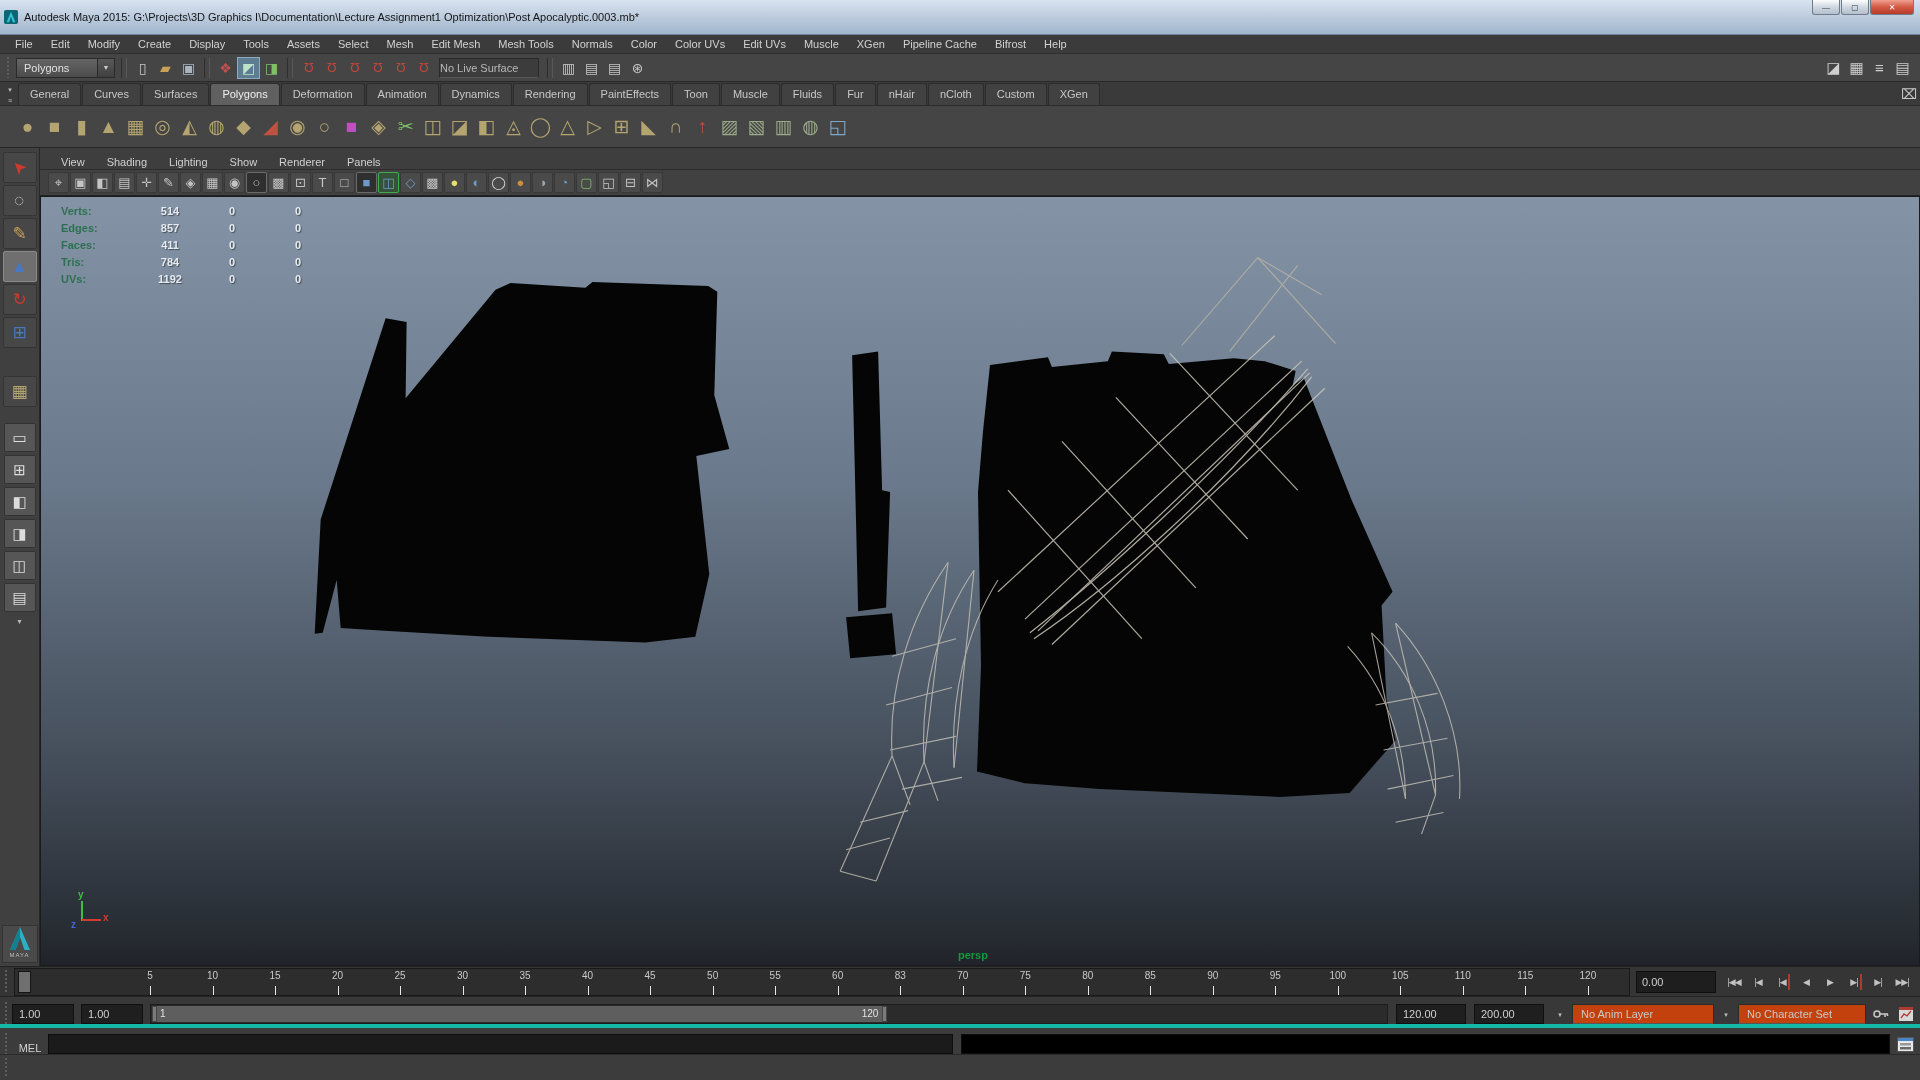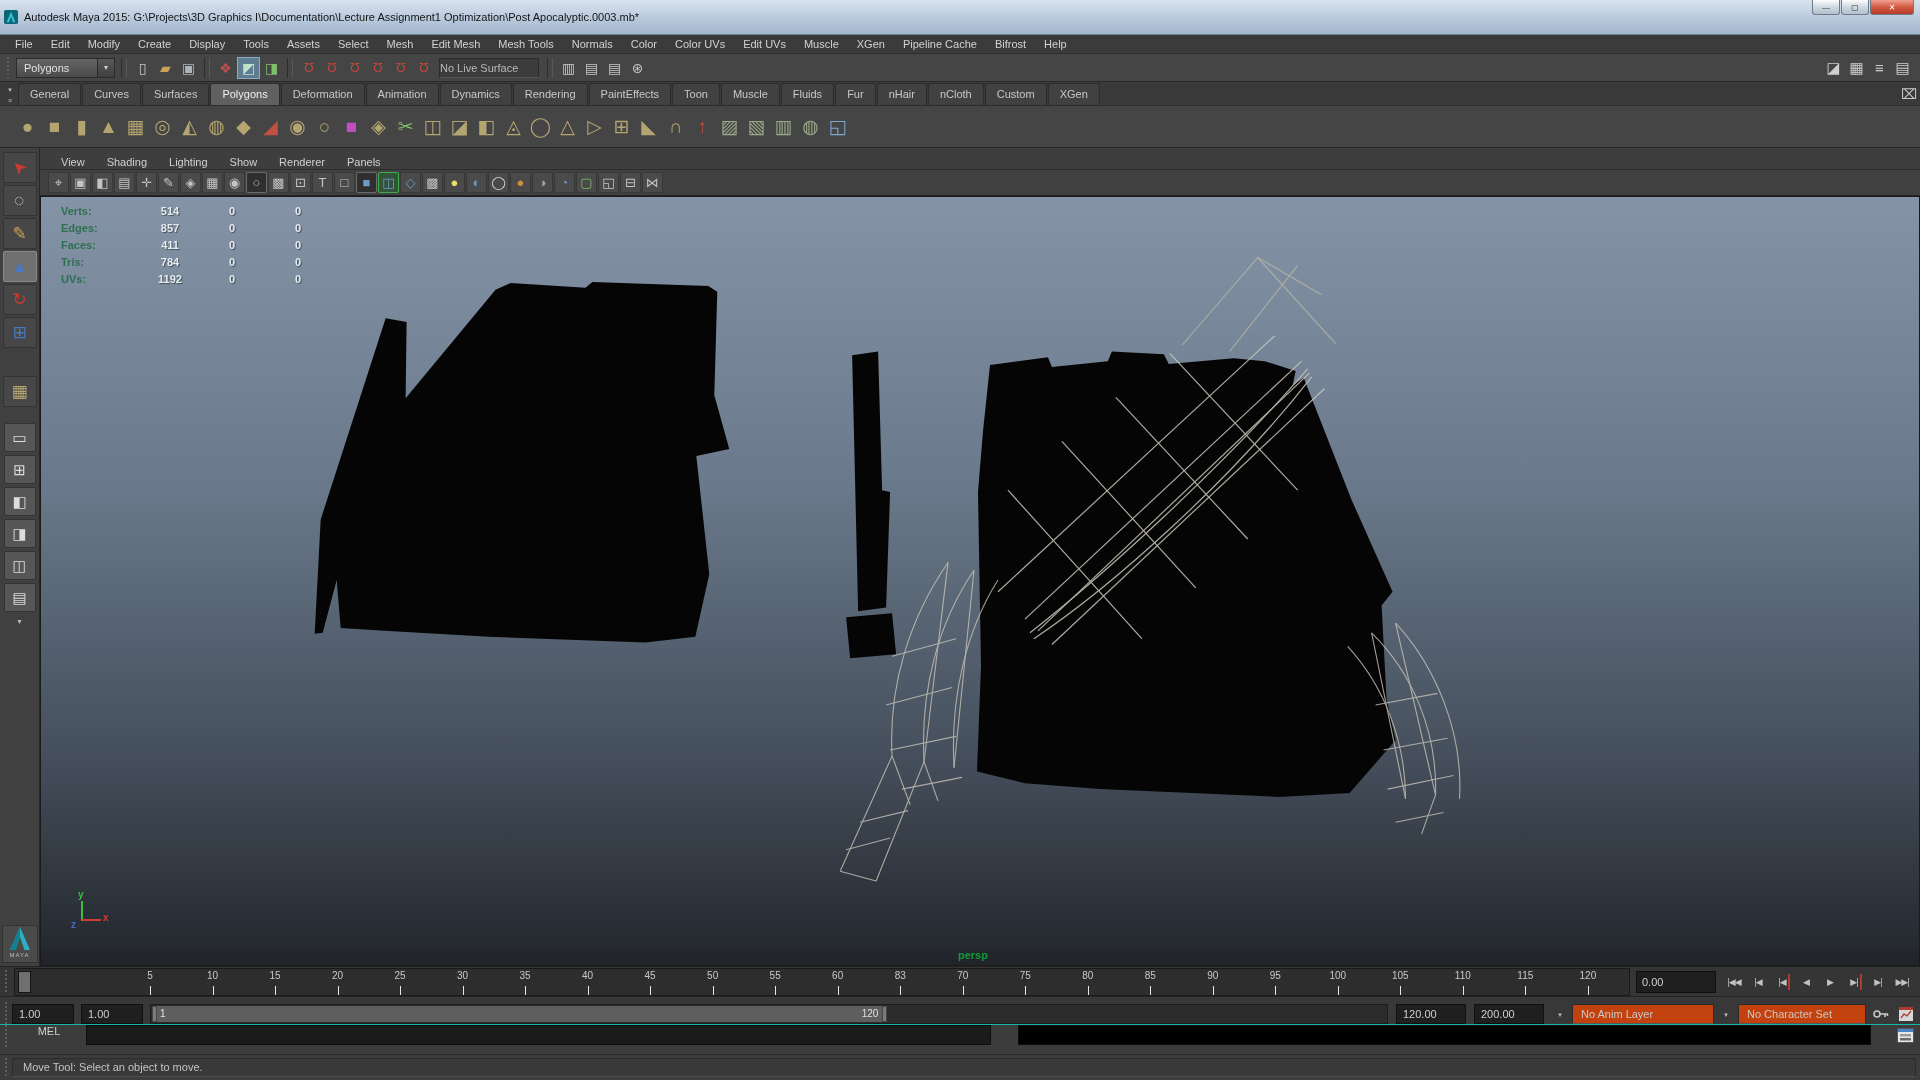--- a/index.html
+++ b/index.html
@@ -131,21 +131,21 @@
   #range-bar .h { position:absolute; top:0; bottom:0; width:5px; background:#7a7a7a; border:1px solid #454545; }
   #range-bar .h.left { left:0; } #range-bar .h.right { right:0; }
   #range-bar .lab { position:absolute; top:2px; font-size:10px; color:#e3e3e3; }
   #range-bar .lab.start { left:8px; } #range-bar .lab.end { right:9px; }
   .chev { width:16px; height:18px; display:flex; align-items:center; justify-content:center; font-size:7px; color:#bdbdbd; }
   .ddfield { height:20px; background:#c2410c; border:1px solid #2a2a2a; border-bottom-color:#565656;
     color:#c9c9c9; line-height:18px; padding:0 8px; margin:0 4px; }
   .icon-btn { width:22px; height:20px; display:flex; align-items:center; justify-content:center; margin-right:3px; }
 
   
-  #mel-row { height:30px; background:#3c3c3c; display:flex; align-items:flex-start; border-top:1px solid #14b8a6;gap:19px; }
+  #mel-row { height:30px; background:#3c3c3c; display:flex; align-items:flex-end; border-top:4px solid #14b8a6; }
   #mel-label { width:36px; text-align:center; color:#cfcfcf; }
   #mel-input { width:905px; height:20px; background:#1b1b1b; border:1px solid #0e0e0e; color:#ccc;
     padding-left:5px; font-family:"Liberation Mono","DejaVu Sans Mono",monospace; font-size:11px; }
   #mel-result { flex:1; height:20px; background:#000; border:1px solid #0e0e0e; margin-left:8px;
     color:#ccc; line-height:18px; padding-left:5px; }
   #help-row { height:26px; background:#3c3c3c; display:flex; align-items:center; border-top:1px solid #2a2a2a; }
   #help-field { flex:1; height:19px; background:#393939; border:1px solid #2b2b2b; border-bottom-color:#4d4d4d;
     color:#c3c3c3; line-height:17px; padding-left:10px; margin-right:4px; }
 </style>
 </head>
@@ -856,16 +856,15 @@
         <rect x="0.5" y="0.5" width="16" height="14" fill="#e8e8e8" stroke="#555"></rect>
         <rect x="1" y="1" width="15" height="3" fill="#4a84c8"></rect>
         <rect x="3" y="6" width="11" height="2.5" fill="#9a9a9a"></rect>
         <rect x="3" y="10" width="11" height="2.5" fill="#6a6a6a"></rect>
       </svg>
     </div>
   </div>
 
   <div id="help-row" data-name="help-line-row">
     <div class="grip" data-name="help-line-grip"></div>
-    <div id="help-field" data-name="help-line-text">Move Tool: Select an object to move.</div>
   </div>
 
 </div>
 
 </body></html>

